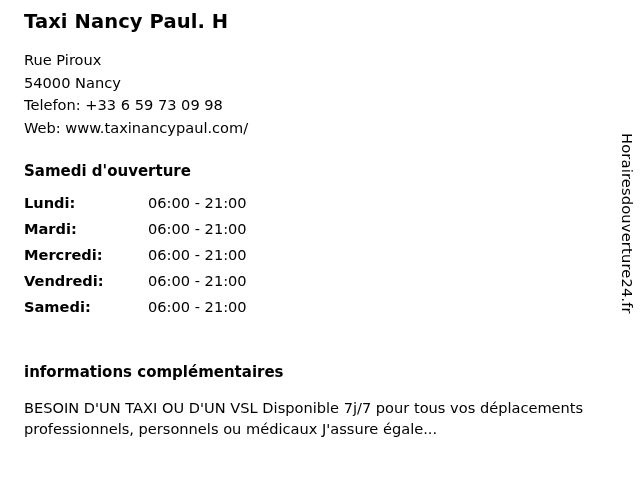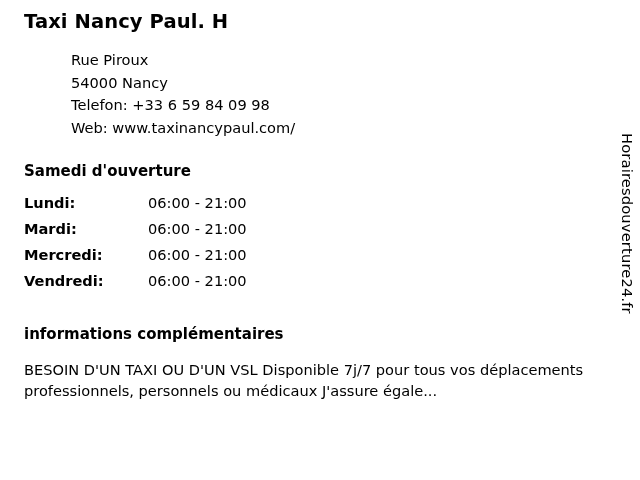--- a/index.html
+++ b/index.html
@@ -31,21 +31,20 @@
   .business-title {
     font-size: 19.5px;
     font-weight: bold;
     letter-spacing: 0.1px;
     margin: 0 0 16px 0;
     line-height: 1.2;
   }
   .address-block {
     font-size: 14.6px;
     line-height: 22.4px;
-    margin-left: 47px;
   }
   .address-block div {
     white-space: nowrap;
   }
   .section-heading {
     font-size: 15px;
     font-weight: bold;
     margin-top: 23px;
     margin-bottom: 14px;
   }
@@ -59,21 +58,21 @@
     white-space: nowrap;
   }
   table.hours td.day {
     width: 118px;
     padding-right: 6px;
     font-weight: bold;
   }
   .extra-heading {
     font-size: 15px;
     font-weight: bold;
-    margin-top: 27px;
+    margin-top: 39px;
     margin-bottom: 16px;
   }
   .extra-text {
     font-size: 14.6px;
     line-height: 21px;
     width: 566px;
     max-height: 44px;
     overflow: hidden;
   }
   .vertical-label {
@@ -93,21 +92,21 @@
 
 <div class="page">
 
   <div class="content">
 
     <h1 class="business-title">Taxi Nancy Paul. H</h1>
 
     <div class="address-block">
       <div> Rue Piroux</div>
       <div>54000 Nancy</div>
-      <div>Telefon: +33 6 59 84 09 98</div>
+      <div>Telefon: +33 6 59 73 09 98</div>
       <div>Web: www.taxinancypaul.com/</div>
     </div>
 
     <div class="section-heading">Samedi d'ouverture</div>
 
     <table class="hours">
       <tbody>
         <tr>
           <td class="day">Lundi:</td>
           <td class="time">06:00 - 21:00</td>
@@ -117,20 +116,24 @@
           <td class="time">06:00 - 21:00</td>
         </tr>
         <tr>
           <td class="day">Mercredi:</td>
           <td class="time">06:00 - 21:00</td>
         </tr>
         <tr>
           <td class="day">Vendredi:</td>
           <td class="time">06:00 - 21:00</td>
         </tr>
+        <tr>
+          <td class="day">Samedi:</td>
+          <td class="time">06:00 - 21:00</td>
+        </tr>
       </tbody>
     </table>
 
     <div class="extra-heading">informations complémentaires</div>
 
     <div class="extra-text">BESOIN D'UN TAXI OU D'UN VSL Disponible 7j/7 pour tous vos déplacements professionnels, personnels ou médicaux J'assure égale...</div>
 
   </div>
 
   <div class="vertical-label">Horairesdouverture24.fr</div>

